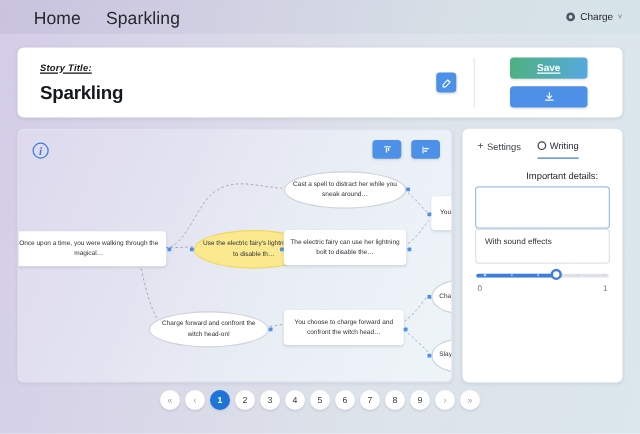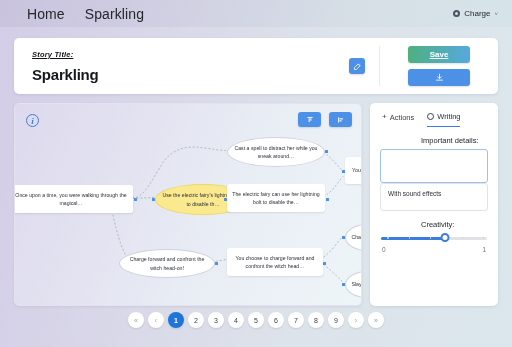--- a/index.html
+++ b/index.html
@@ -302,34 +302,33 @@
   <span class="handle" style="left:327px; top:132px;"></span>
 
   <div class="node ellipse" style="left:330px; top:167px; width:44px; height:27px;">Slay… way…</div>
   <span class="handle" style="left:327px; top:179px;"></span>
 </div>
 
 <div class="side-panel">
   <div class="tabs">
     <div class="tab">
       <span class="plus">+</span>
-      <span>Actions</span>
+      <span>Settings</span>
     </div>
     <div class="tab active">
       <span class="gear"></span>
       <span>Writing</span>
     </div>
   </div>
 
   <div class="field-label">Important details:</div>
   <div class="box-input"></div>
 
   <div class="box-input plain">With sound effects</div>
 
-  <div class="field-label">Creativity:</div>
   <div class="slider-wrap">
     <div class="track"></div>
     <div class="track-fill"></div>
     <span class="tick on" style="left:6%"></span>
     <span class="tick on" style="left:26%"></span>
     <span class="tick on" style="left:46%"></span>
     <span class="tick" style="left:76%"></span>
     <span class="tick" style="left:96%"></span>
     <div class="thumb"></div>
   </div>

